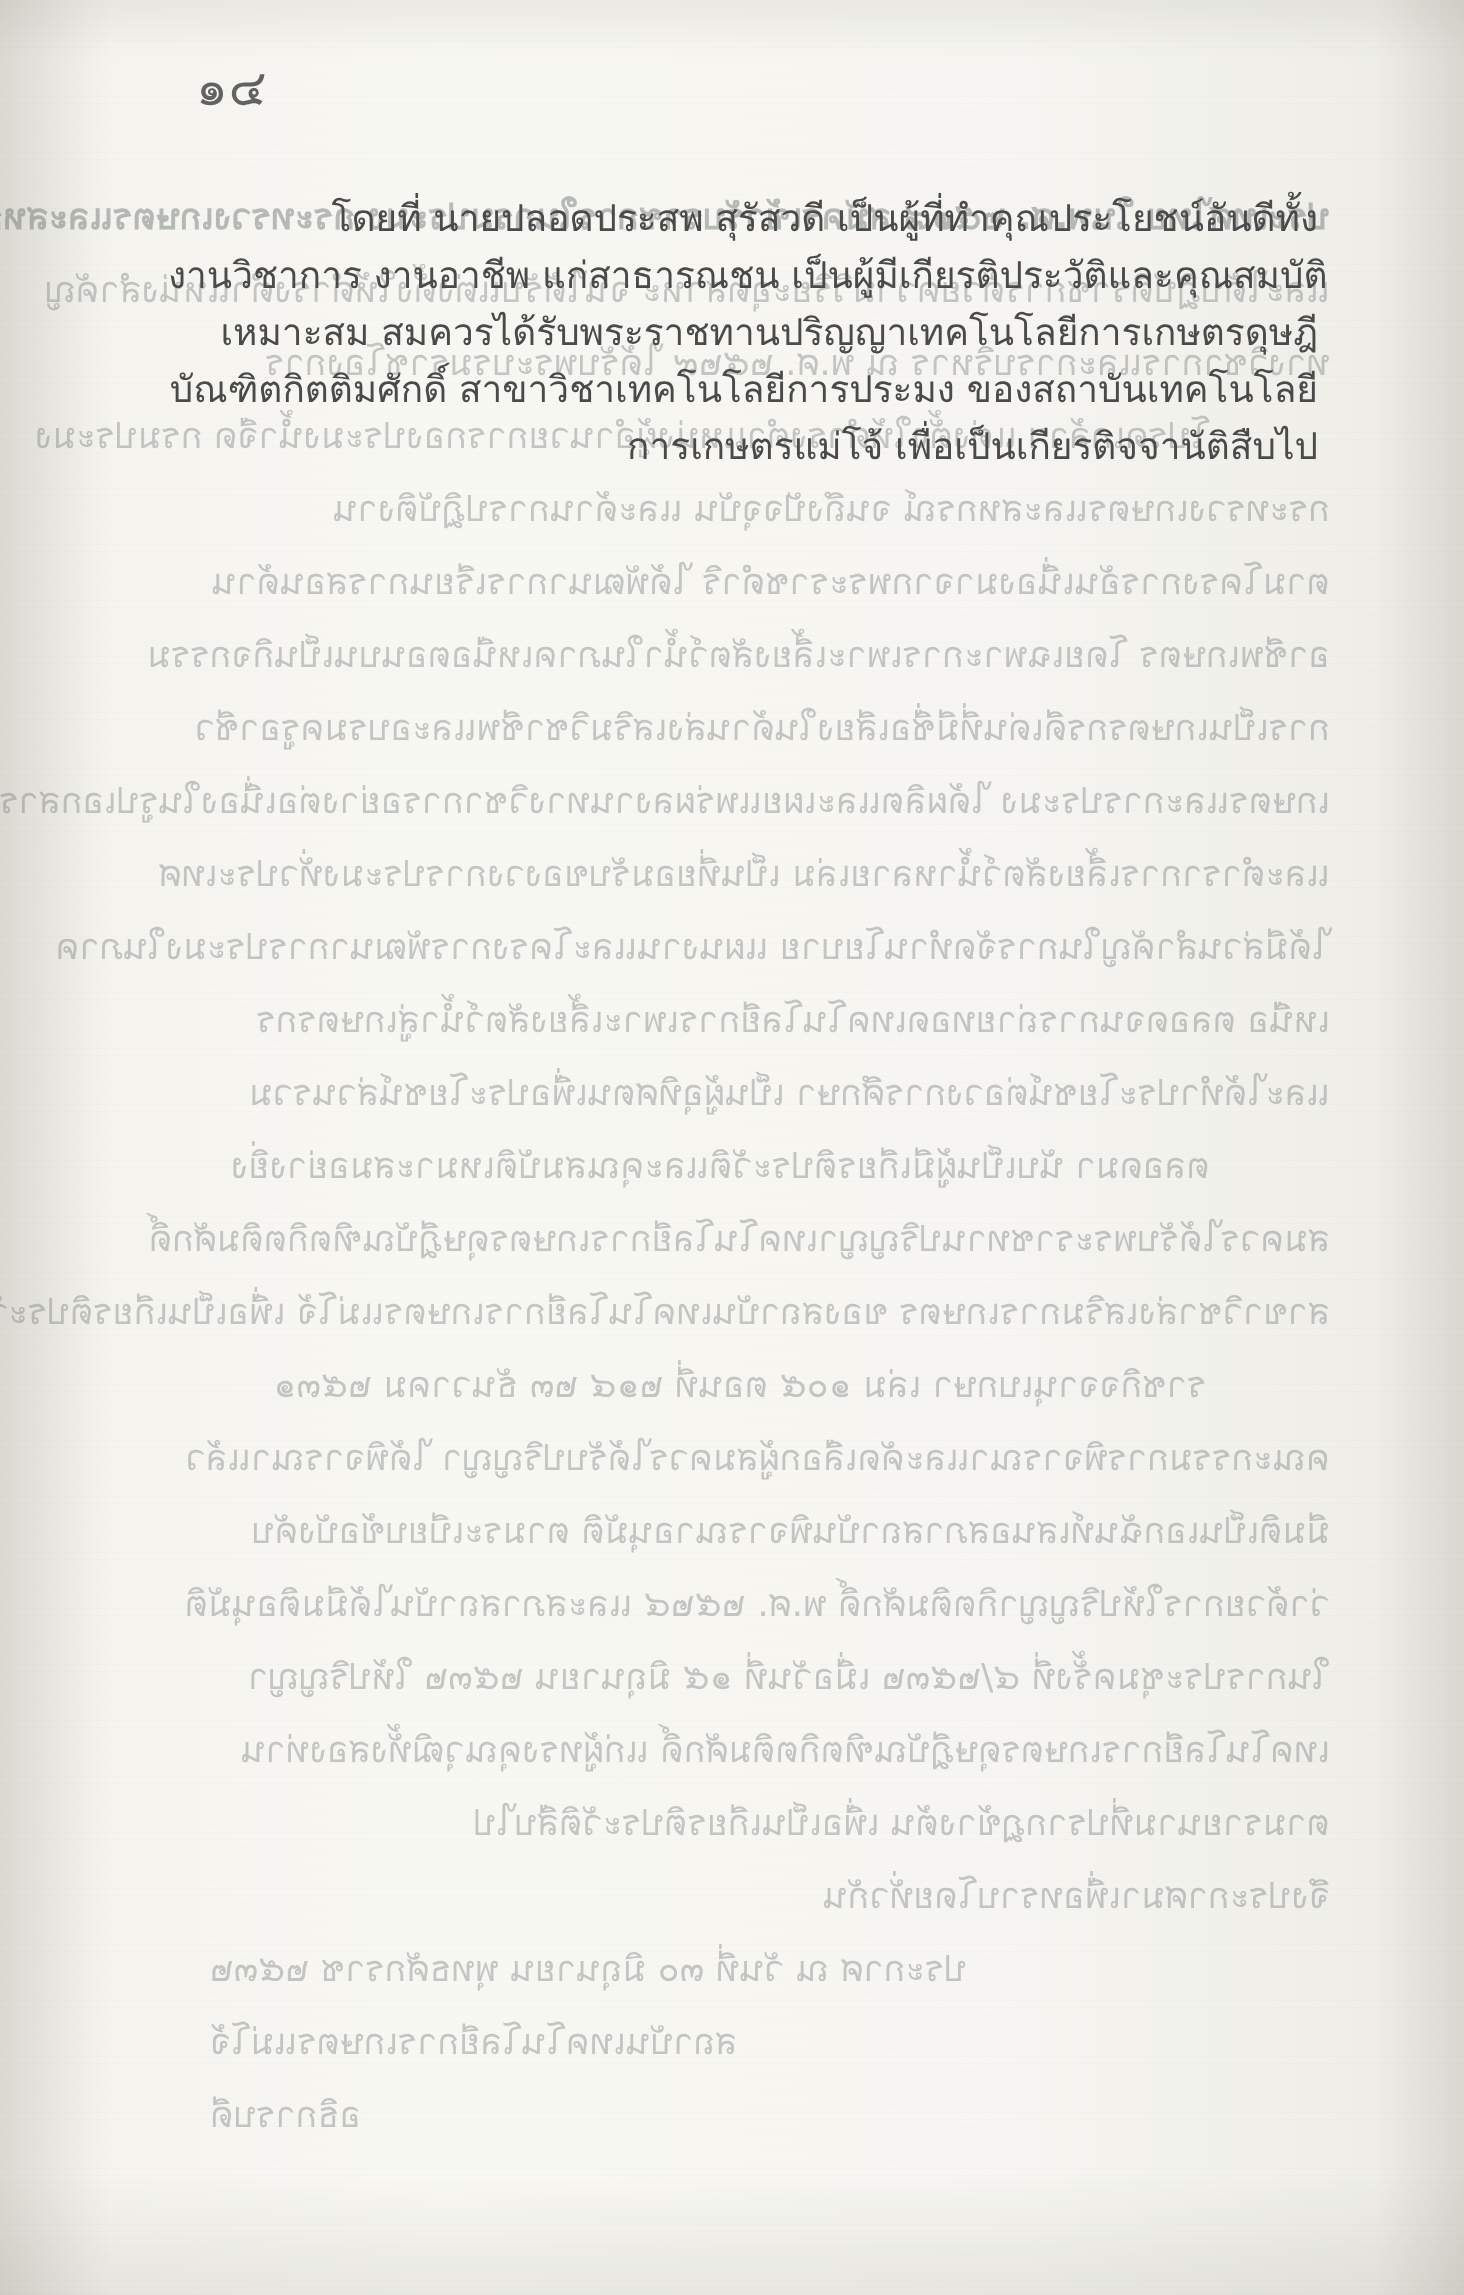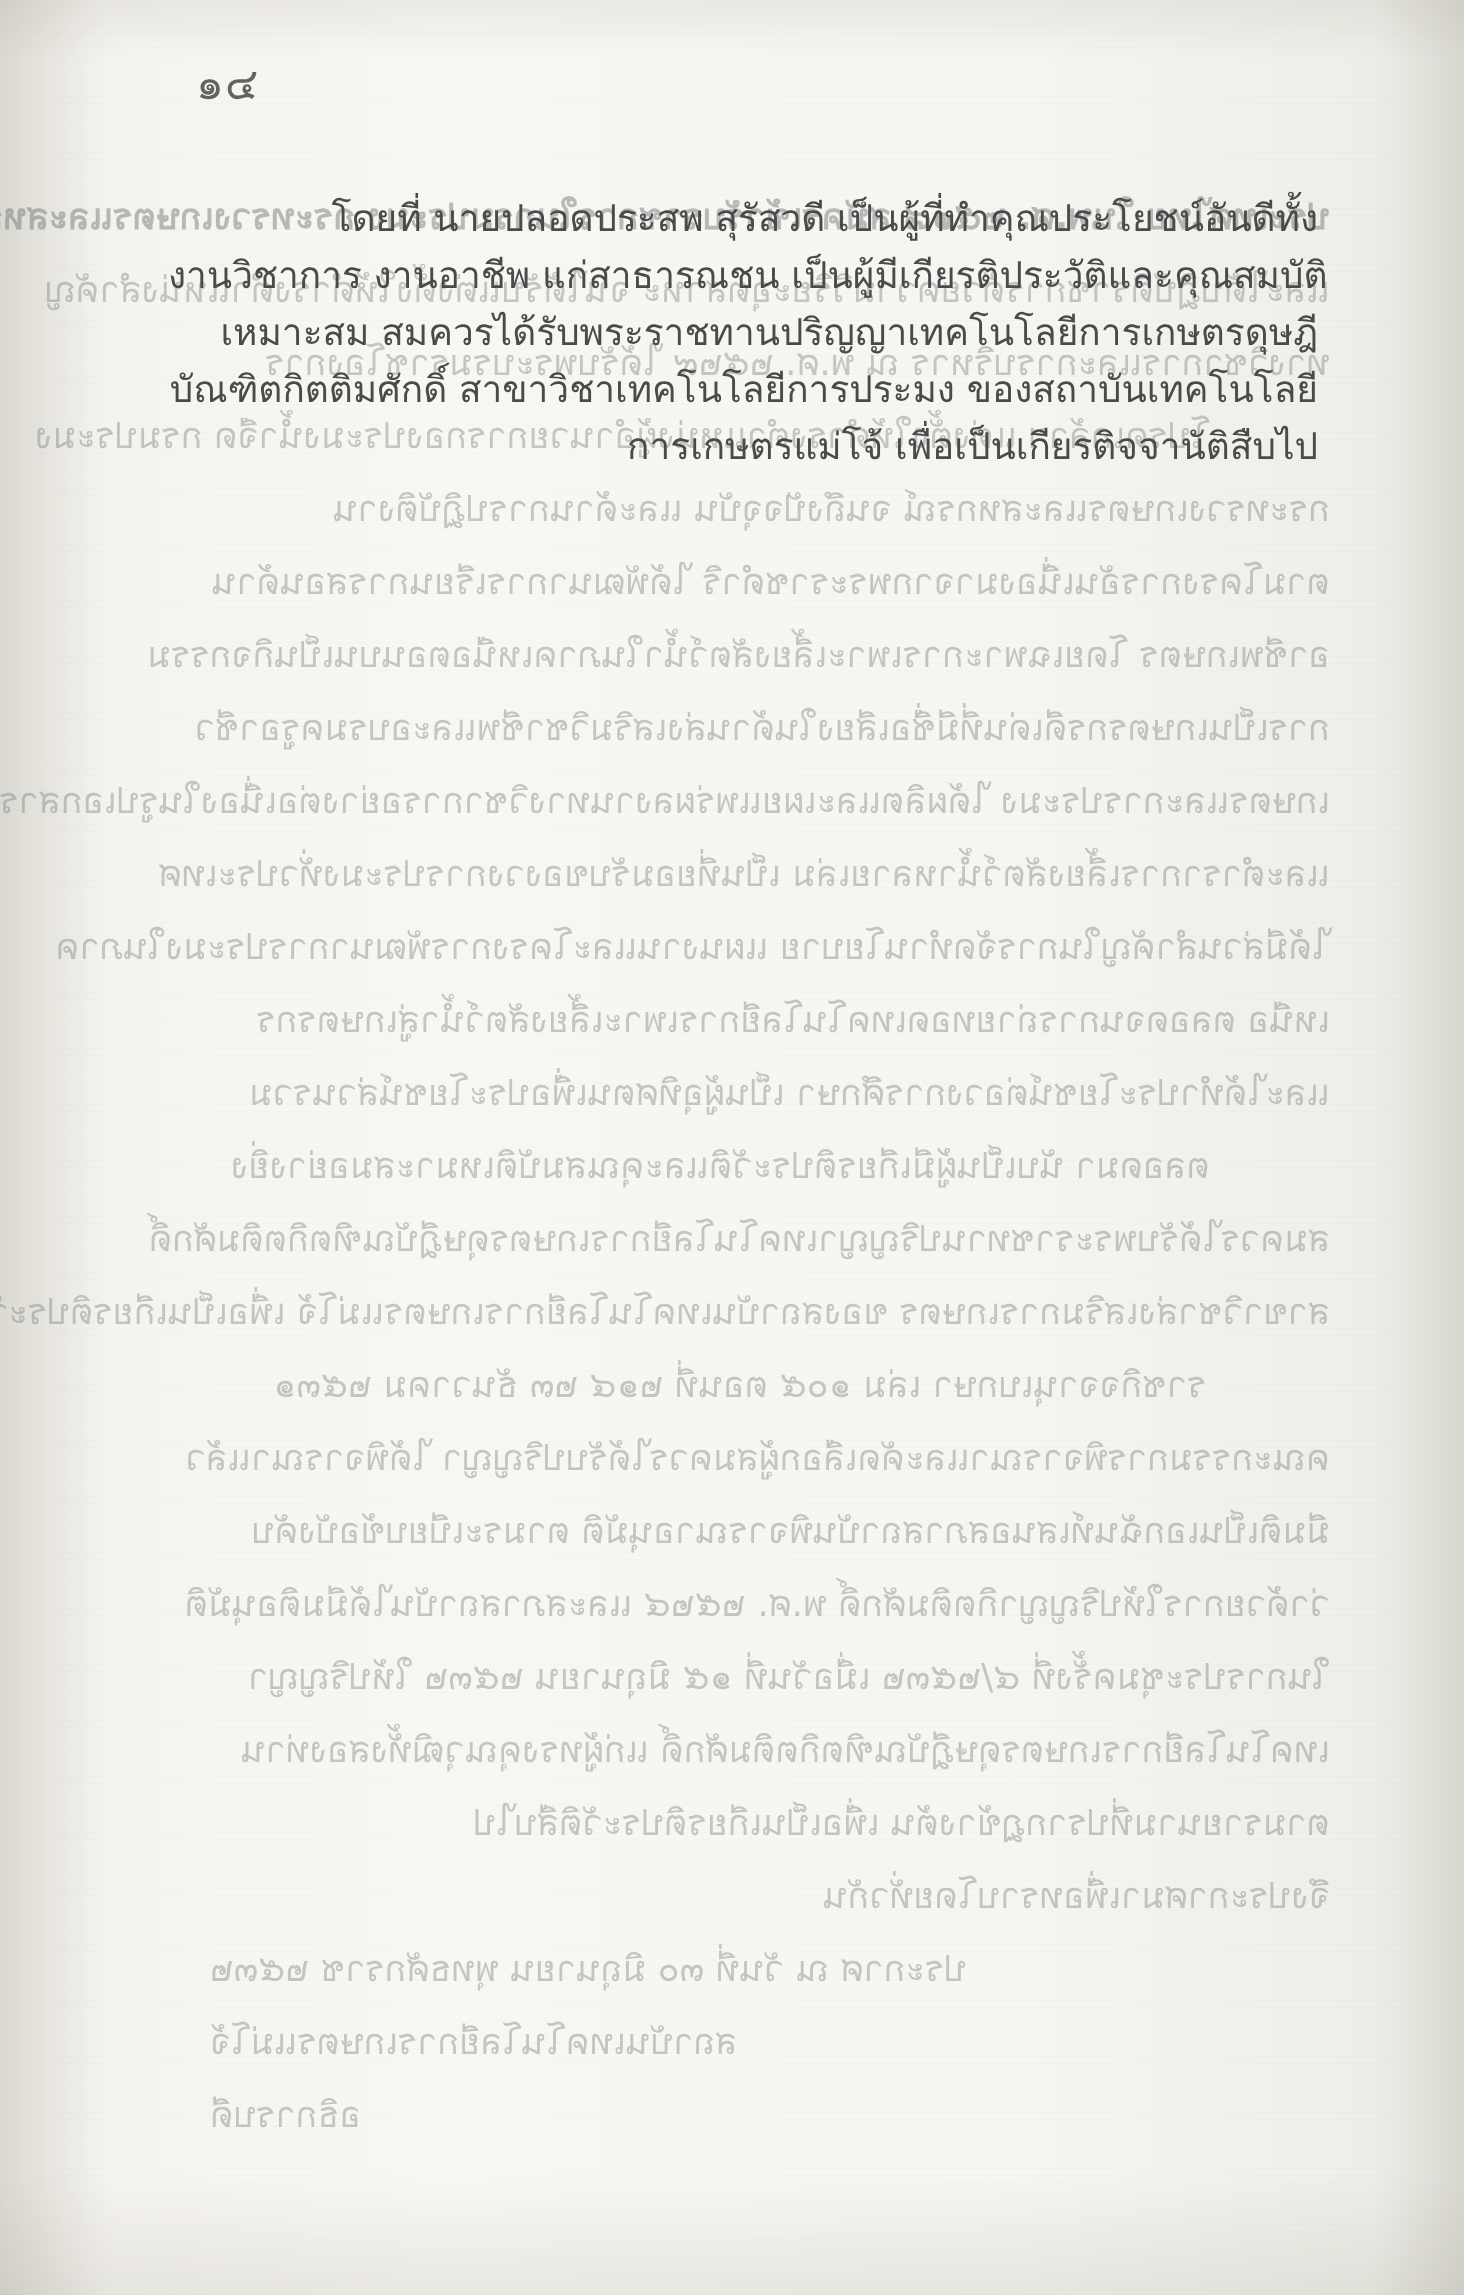--- a/index.html
+++ b/index.html
@@ -68,21 +68,21 @@
     background: linear-gradient(0deg, rgba(120,115,105,0.14), rgba(120,115,105,0));
     pointer-events: none;
   }
 
   
   .page-number {
     position: absolute;
     left: 196px;
     top: 48px;
     font-family: "DejaVu Sans", sans-serif;
-    font-size: 44px;
+    font-size: 50px;
     color: #4a4a4a;
     letter-spacing: 1px;
   }
 
   
   .main-text {
     position: absolute;
     left: 168px;
     top: 190px;
     width: 1150px;

